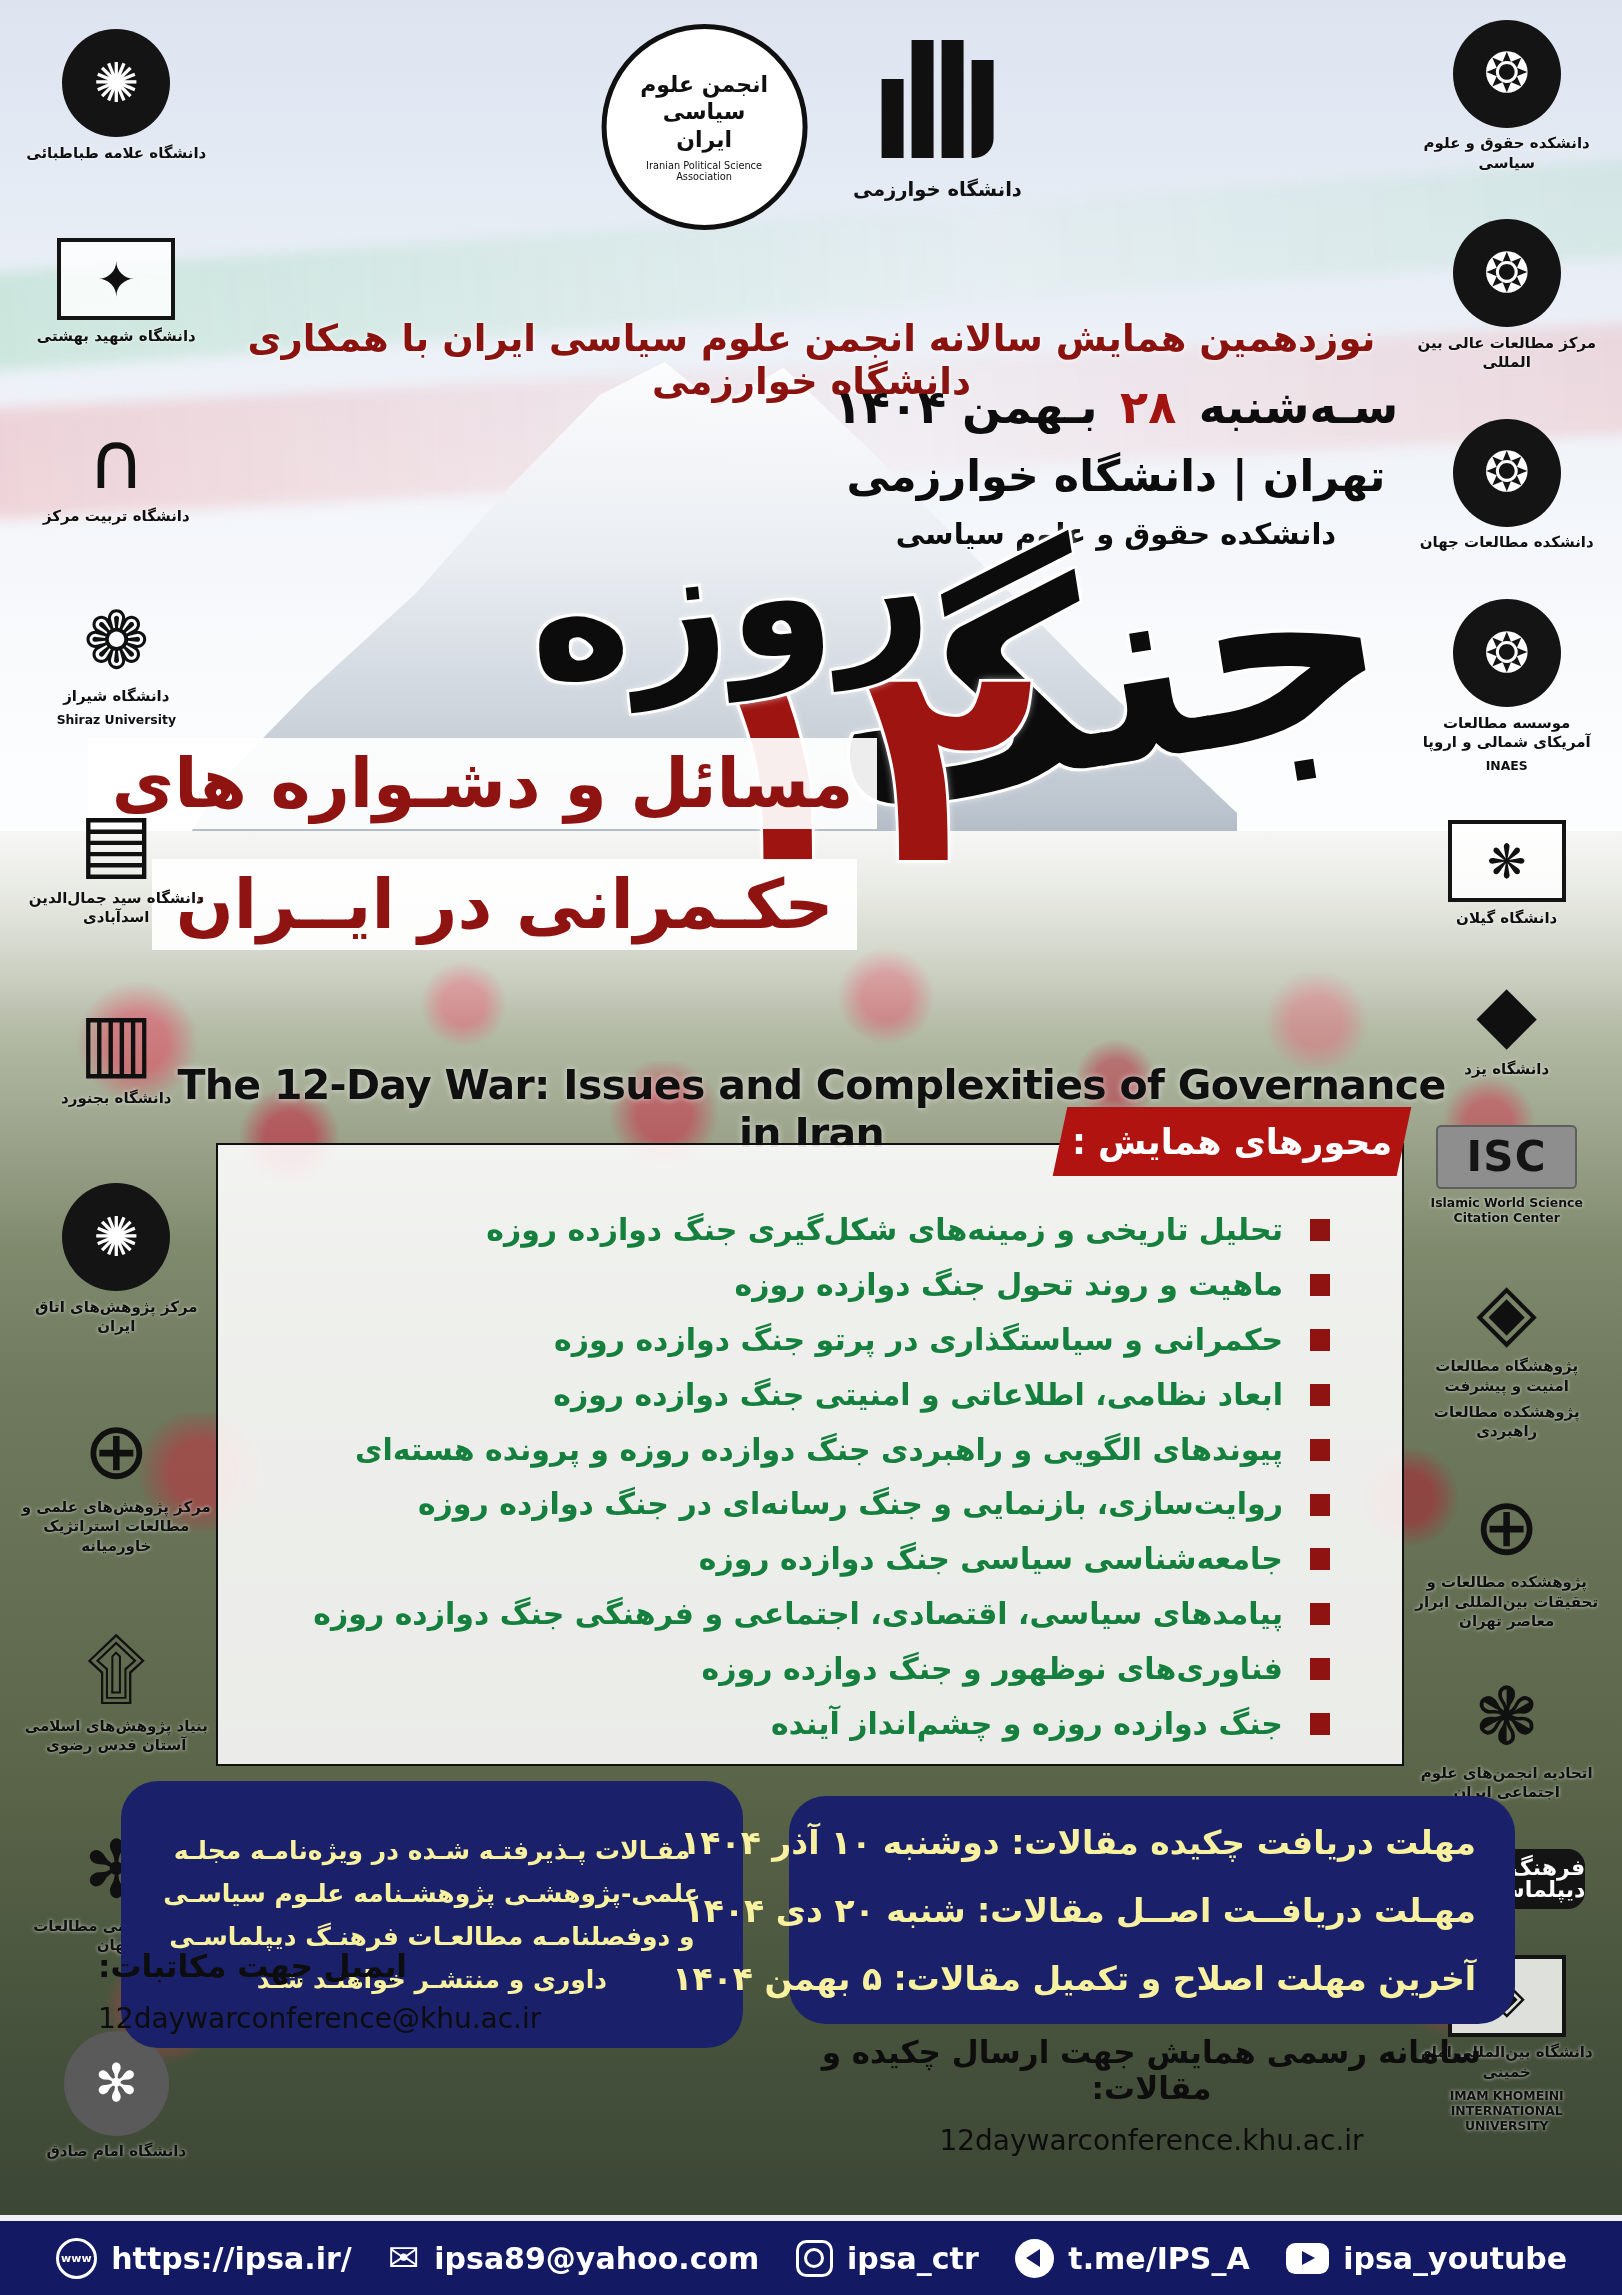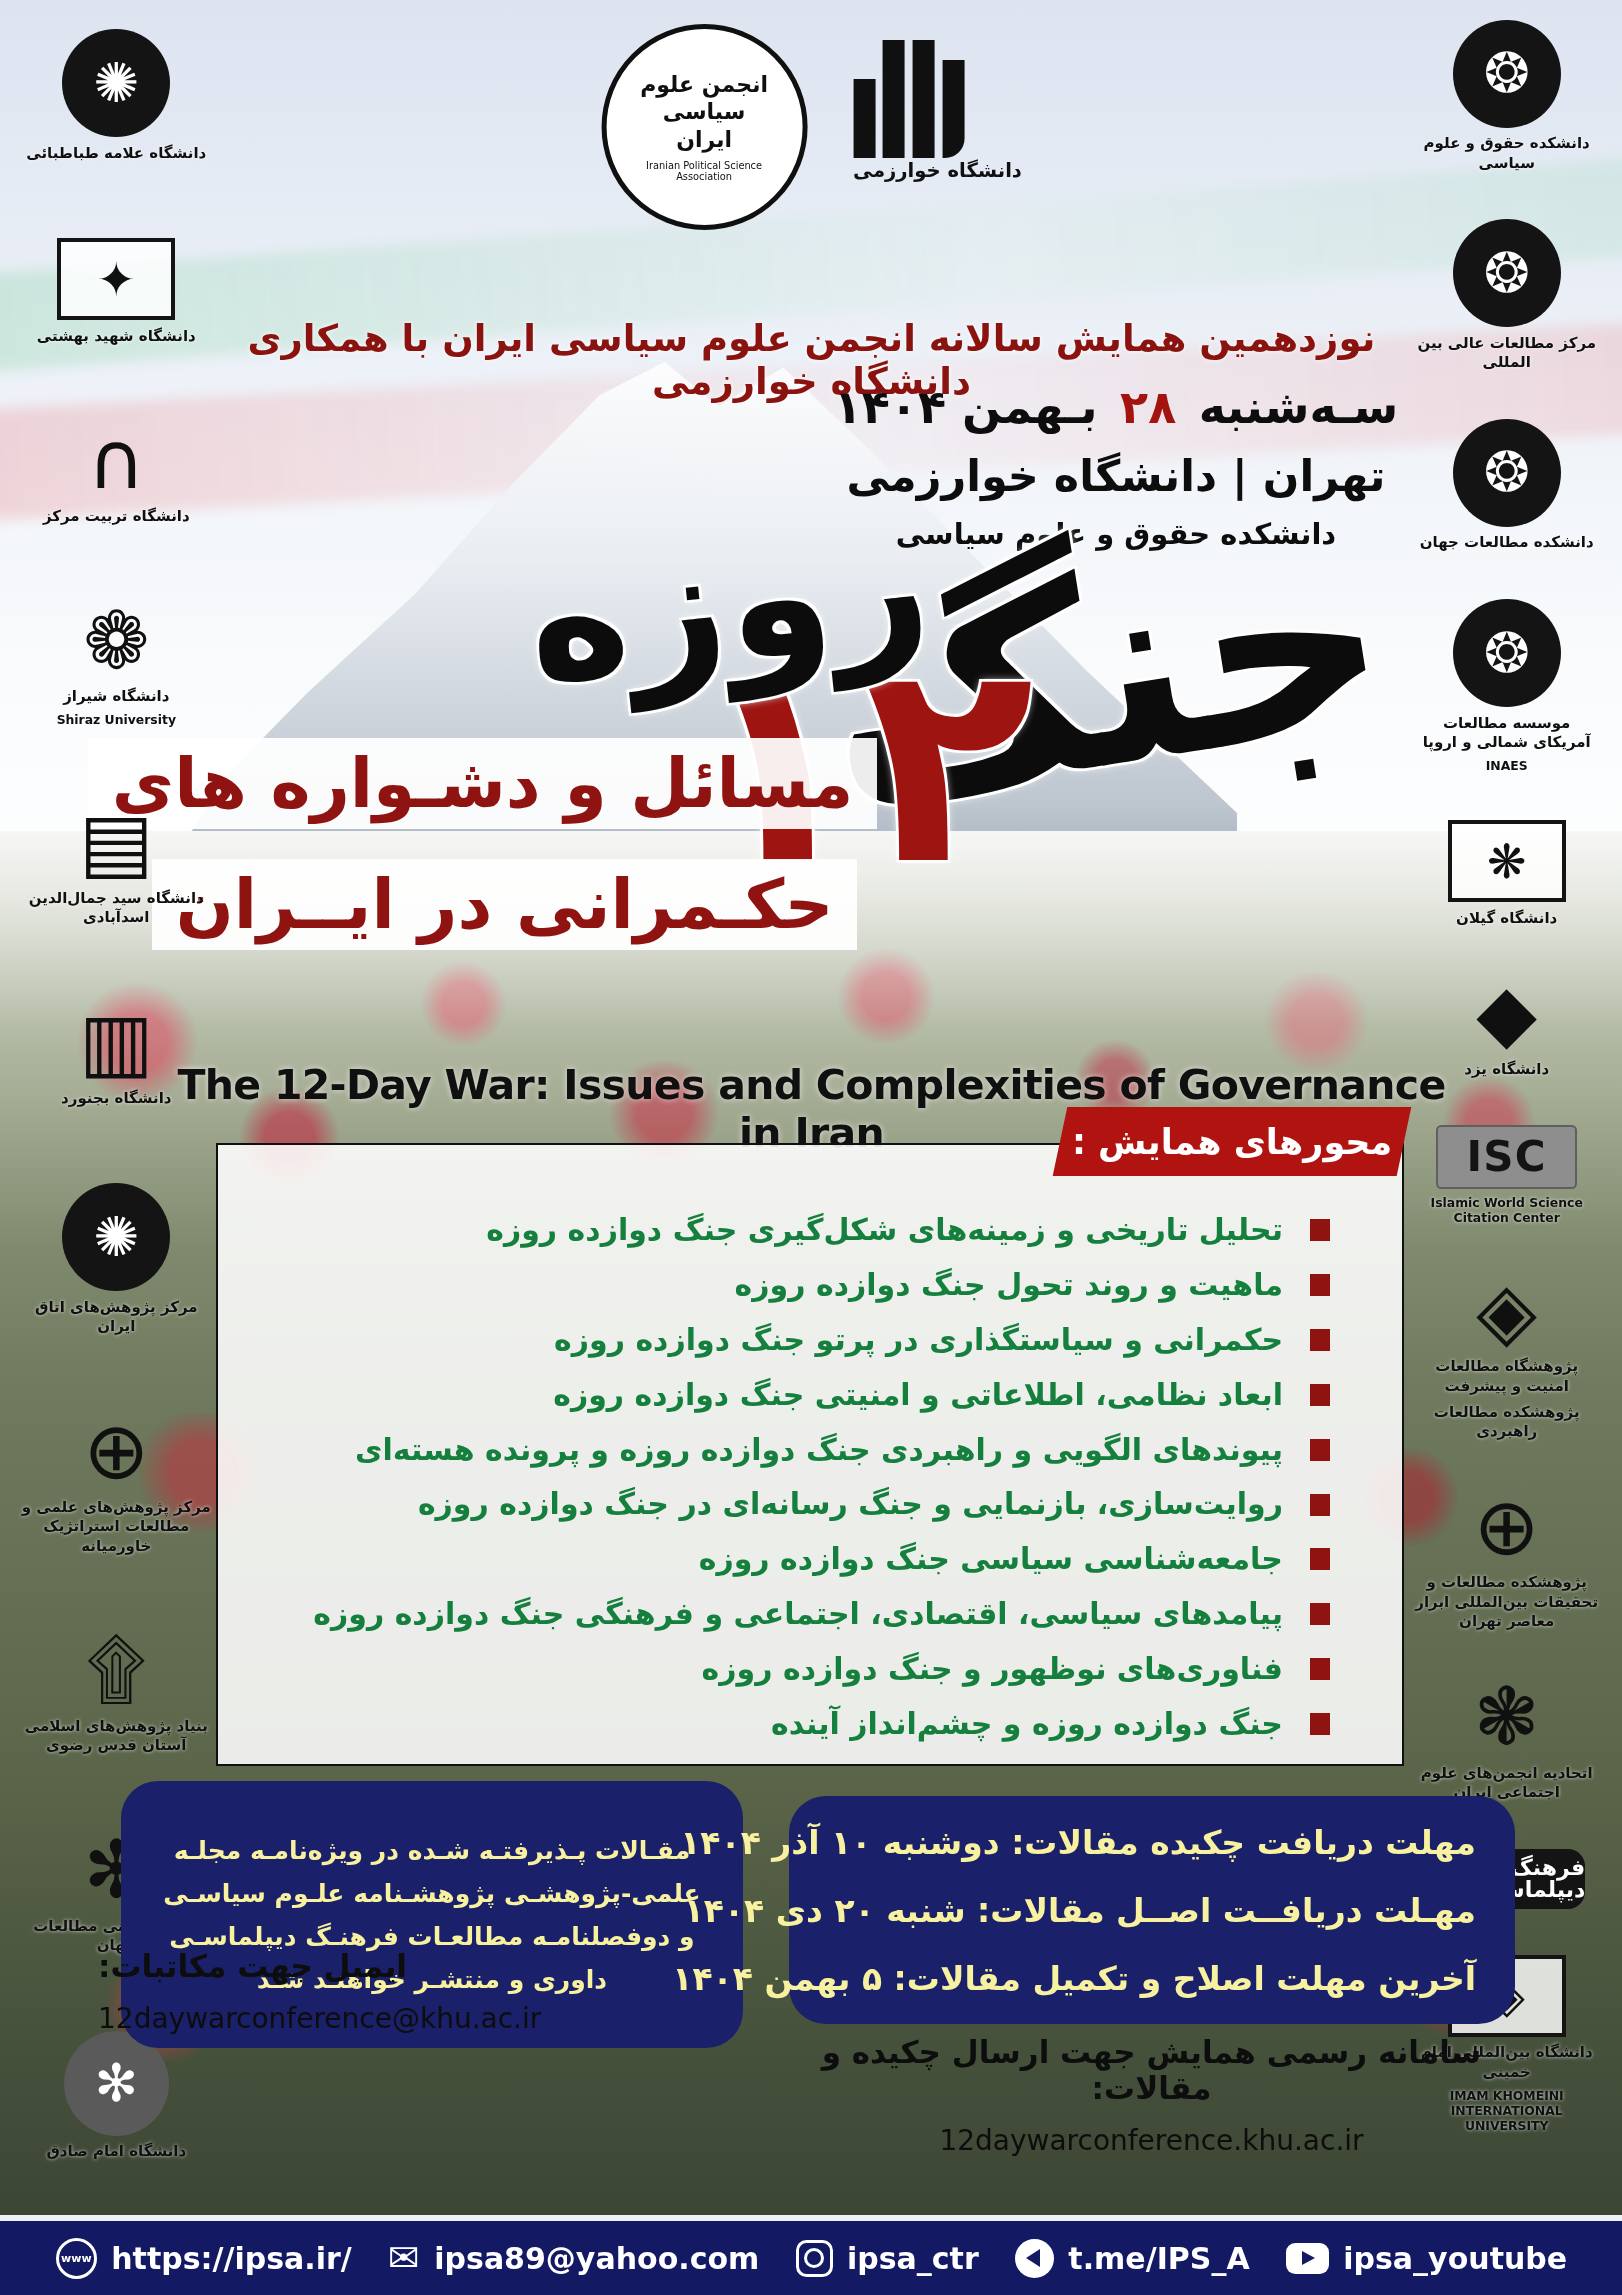--- a/index.html
+++ b/index.html
@@ -41,21 +41,21 @@
   .bg-field::before{content:"";position:absolute;inset:0;
     background:linear-gradient(180deg,rgba(255,255,255,.85) 0%,rgba(255,255,255,.25) 14%,rgba(255,255,255,0) 30%);}
   
   .top-logos{position:absolute;top:23.6px;left:50%;transform:translateX(-50%);
     display:flex;gap:46px;align-items:flex-start;z-index:6;}
   .ipsa-seal{width:196px;height:196px;border:5.9px solid #101010;border-radius:50%;
     background:#ffffff;display:flex;flex-direction:column;align-items:center;justify-content:center;
     text-align:center;gap:8px;}
   .ipsa-seal .fa{direction:rtl;font-weight:bold;font-size:22px;color:#101010;line-height:1.25;width:131px;}
   .ipsa-seal .en{font-size:9.8px;color:#101010;width:151px;line-height:1.1;}
-  .kh-logo{display:flex;flex-direction:column;gap:1px;padding-top:10.5px;}
+  .kh-logo{display:flex;flex-direction:column;align-items:center;gap:20px;padding-top:10.5px;}
   .kh-bars{display:flex;align-items:flex-end;gap:7.9px;height:124px;}
   .kh-bars i{display:block;width:22px;background:#101010;}
   .kh-bars i:nth-child(1){height:79px;} .kh-bars i:nth-child(2){height:118px;}
   .kh-bars i:nth-child(3){height:118px;} .kh-bars i:nth-child(4){height:98px;border-bottom-right-radius:19.6px;}
   .kh-cap{direction:rtl;font-weight:bold;font-size:19.6px;color:#101010;}
   
   .headline{position:absolute;top:292px;left:222px;right:222px;z-index:6;
     direction:rtl;text-align:center;font-size:37px;font-weight:800;color:#8a1310;
     text-shadow:0 0 5.2px rgba(255,255,255,.9);}
   .date-block{position:absolute;top:380px;right:196px;width:622px;z-index:6;

